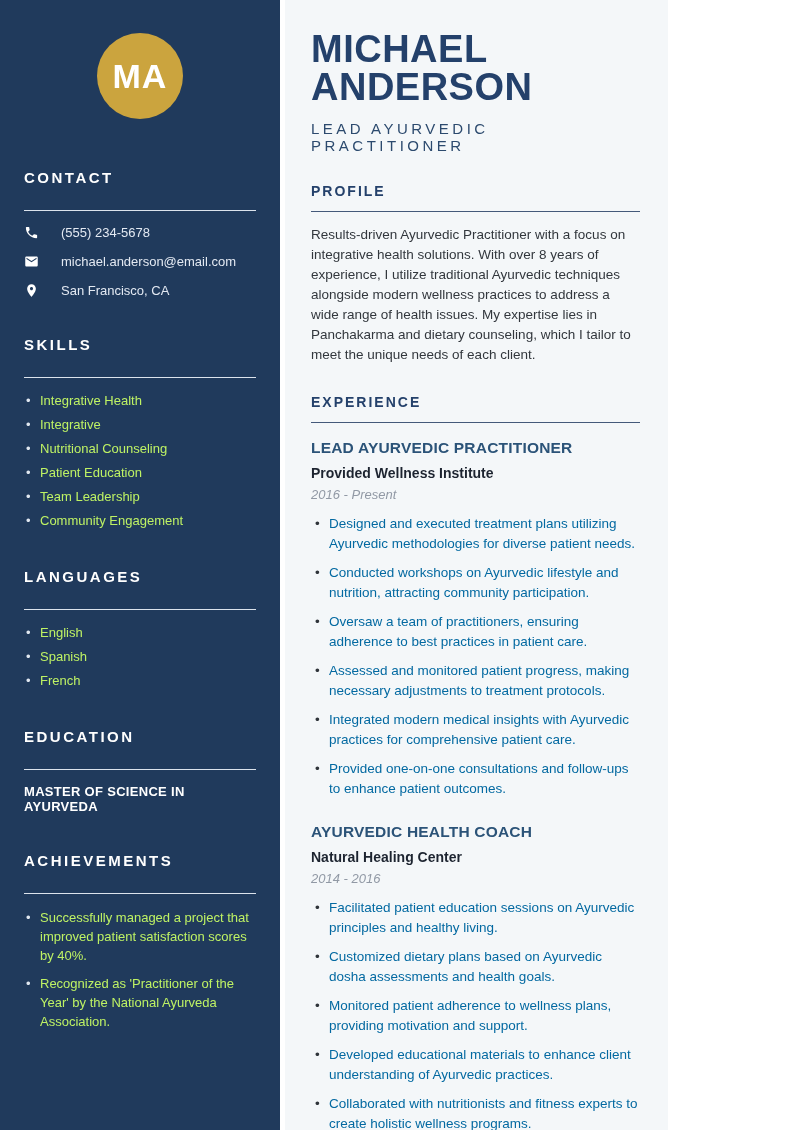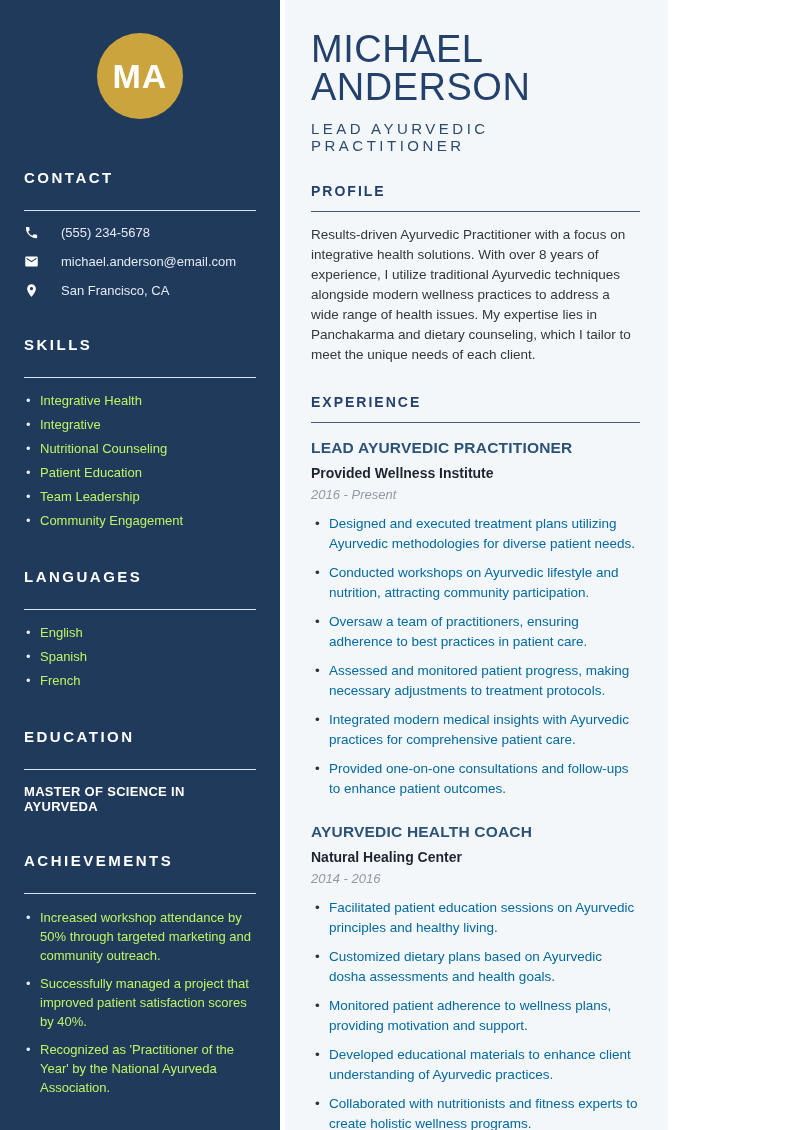--- a/index.html
+++ b/index.html
@@ -54,21 +54,21 @@
 
   
   .main {
     flex: 1;
     background: #f4f7f9;
     border-left: 5px solid #ffffff;
     padding: 30px 28px 20px 26px;
   }
   .name {
     margin: 0;
-    font-size: 38px; font-weight: 400; color: #24416b;
+    font-size: 38px; font-weight: 700; color: #24416b;
     letter-spacing: 0.5px; line-height: 1;
   }
   .subtitle {
     margin-top: 14px;
     font-size: 15px; font-weight: 500; color: #2c4a6e;
     letter-spacing: 3.5px;
   }
   .m-title {
     margin: 29px 0 0 0;
     font-size: 14px; font-weight: 700; color: #24416b;
@@ -157,21 +157,20 @@
     </section>
 
     <section class="side-section">
       <h2 class="side-title">EDUCATION</h2>
       <div class="degree">MASTER OF SCIENCE IN AYURVEDA</div>
     </section>
 
     <section class="side-section">
       <h2 class="side-title">ACHIEVEMENTS</h2>
       <ul class="side-list ach">
-        <li>Increased workshop attendance by 50% through targeted marketing and community outreach.</li>
         <li>Successfully managed a project that improved patient satisfaction scores by 40%.</li>
         <li>Recognized as 'Practitioner of the Year' by the National Ayurveda Association.</li>
       </ul>
     </section>
 
   </aside>
 
   <main class="main">
 
     <h1 class="name">MICHAEL ANDERSON</h1>

